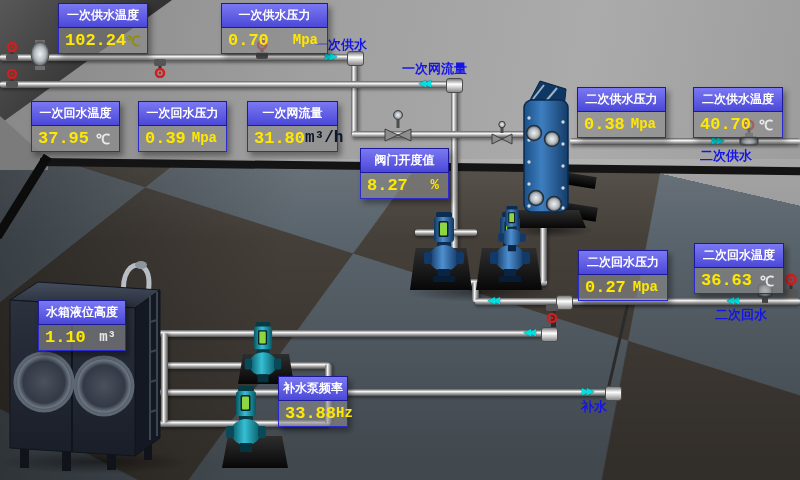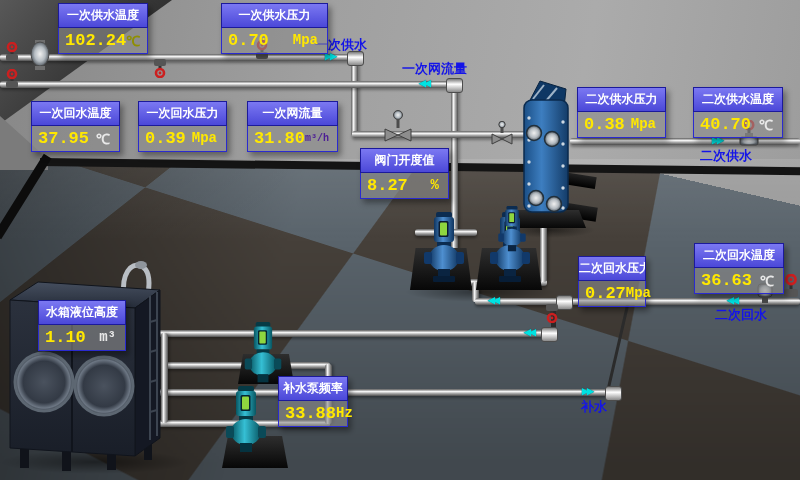--- a/index.html
+++ b/index.html
@@ -43,21 +43,21 @@
   .rail{position:absolute;background:linear-gradient(#222,#000);z-index:8;}
   .shadow{position:absolute;z-index:7;background:radial-gradient(ellipse at center,rgba(0,0,0,.45),rgba(0,0,0,0) 70%);}
   
   .panel{position:absolute;z-index:30;box-shadow:3px 4px 6px rgba(0,0,0,.38);}
   .panel-header{background:linear-gradient(#7b78f2,#4b48d8);border:1px solid #1c1a9a;color:#fff;
         font-size:12px;font-weight:bold;text-align:center;padding:3px 0;white-space:nowrap;overflow:hidden;}
   .panel-value{background:rgba(138,138,138,.62);border:1px solid #2a2ad0;border-top:none;
         display:flex;align-items:center;padding:2px 6px 3px;height:20px;font-family:Liberation Mono, monospace;}
   .num{color:#ffe800;font-size:17px;font-weight:bold;white-space:nowrap;}
   .unit{margin-left:auto;margin-right:3px;font-size:14px;font-weight:bold;white-space:nowrap;}
-  .u-yellow{color:#ffe800;text-align:center;} .u-white{color:#e8e8e8;} .u-olive{color:#8f8f00;} .u-green{color:#4c1d95;font-size:10px;}
+  .u-yellow{color:#ffe800;text-align:center;} .u-white{color:#e8e8e8;} .u-olive{color:#8f8f00;} .u-green{color:#0f172a;font-size:16px;}
   
   .pipe-label{position:absolute;color:#1414e8;font-weight:bold;font-size:13px;z-index:25;
         font-family:"Liberation Serif",serif;white-space:nowrap;}
 </style>
 </head>
 <body>
 
 <div class="screen">
 
   <svg width="0" height="0" style="position:absolute">
@@ -392,21 +392,21 @@
       <span class="unit u-yellow">Mpa</span>
     </div>
   </div>
   <div class="panel" style="left:693px;top:87px;width:90px">
     <div class="panel-header">二次供水温度</div>
     <div class="panel-value">
       <span class="num">40.70</span>
       <span class="unit u-white">℃</span>
     </div>
   </div>
-  <div class="panel" style="left:578px;top:256px;width:68px">
+  <div class="panel" style="left:578px;top:250px;width:90px">
     <div class="panel-header">二次回水压力</div>
     <div class="panel-value">
       <span class="num">0.27</span>
       <span class="unit u-yellow">Mpa</span>
     </div>
   </div>
   <div class="panel" style="left:694px;top:243px;width:90px">
     <div class="panel-header">二次回水温度</div>
     <div class="panel-value">
       <span class="num">36.63</span>

